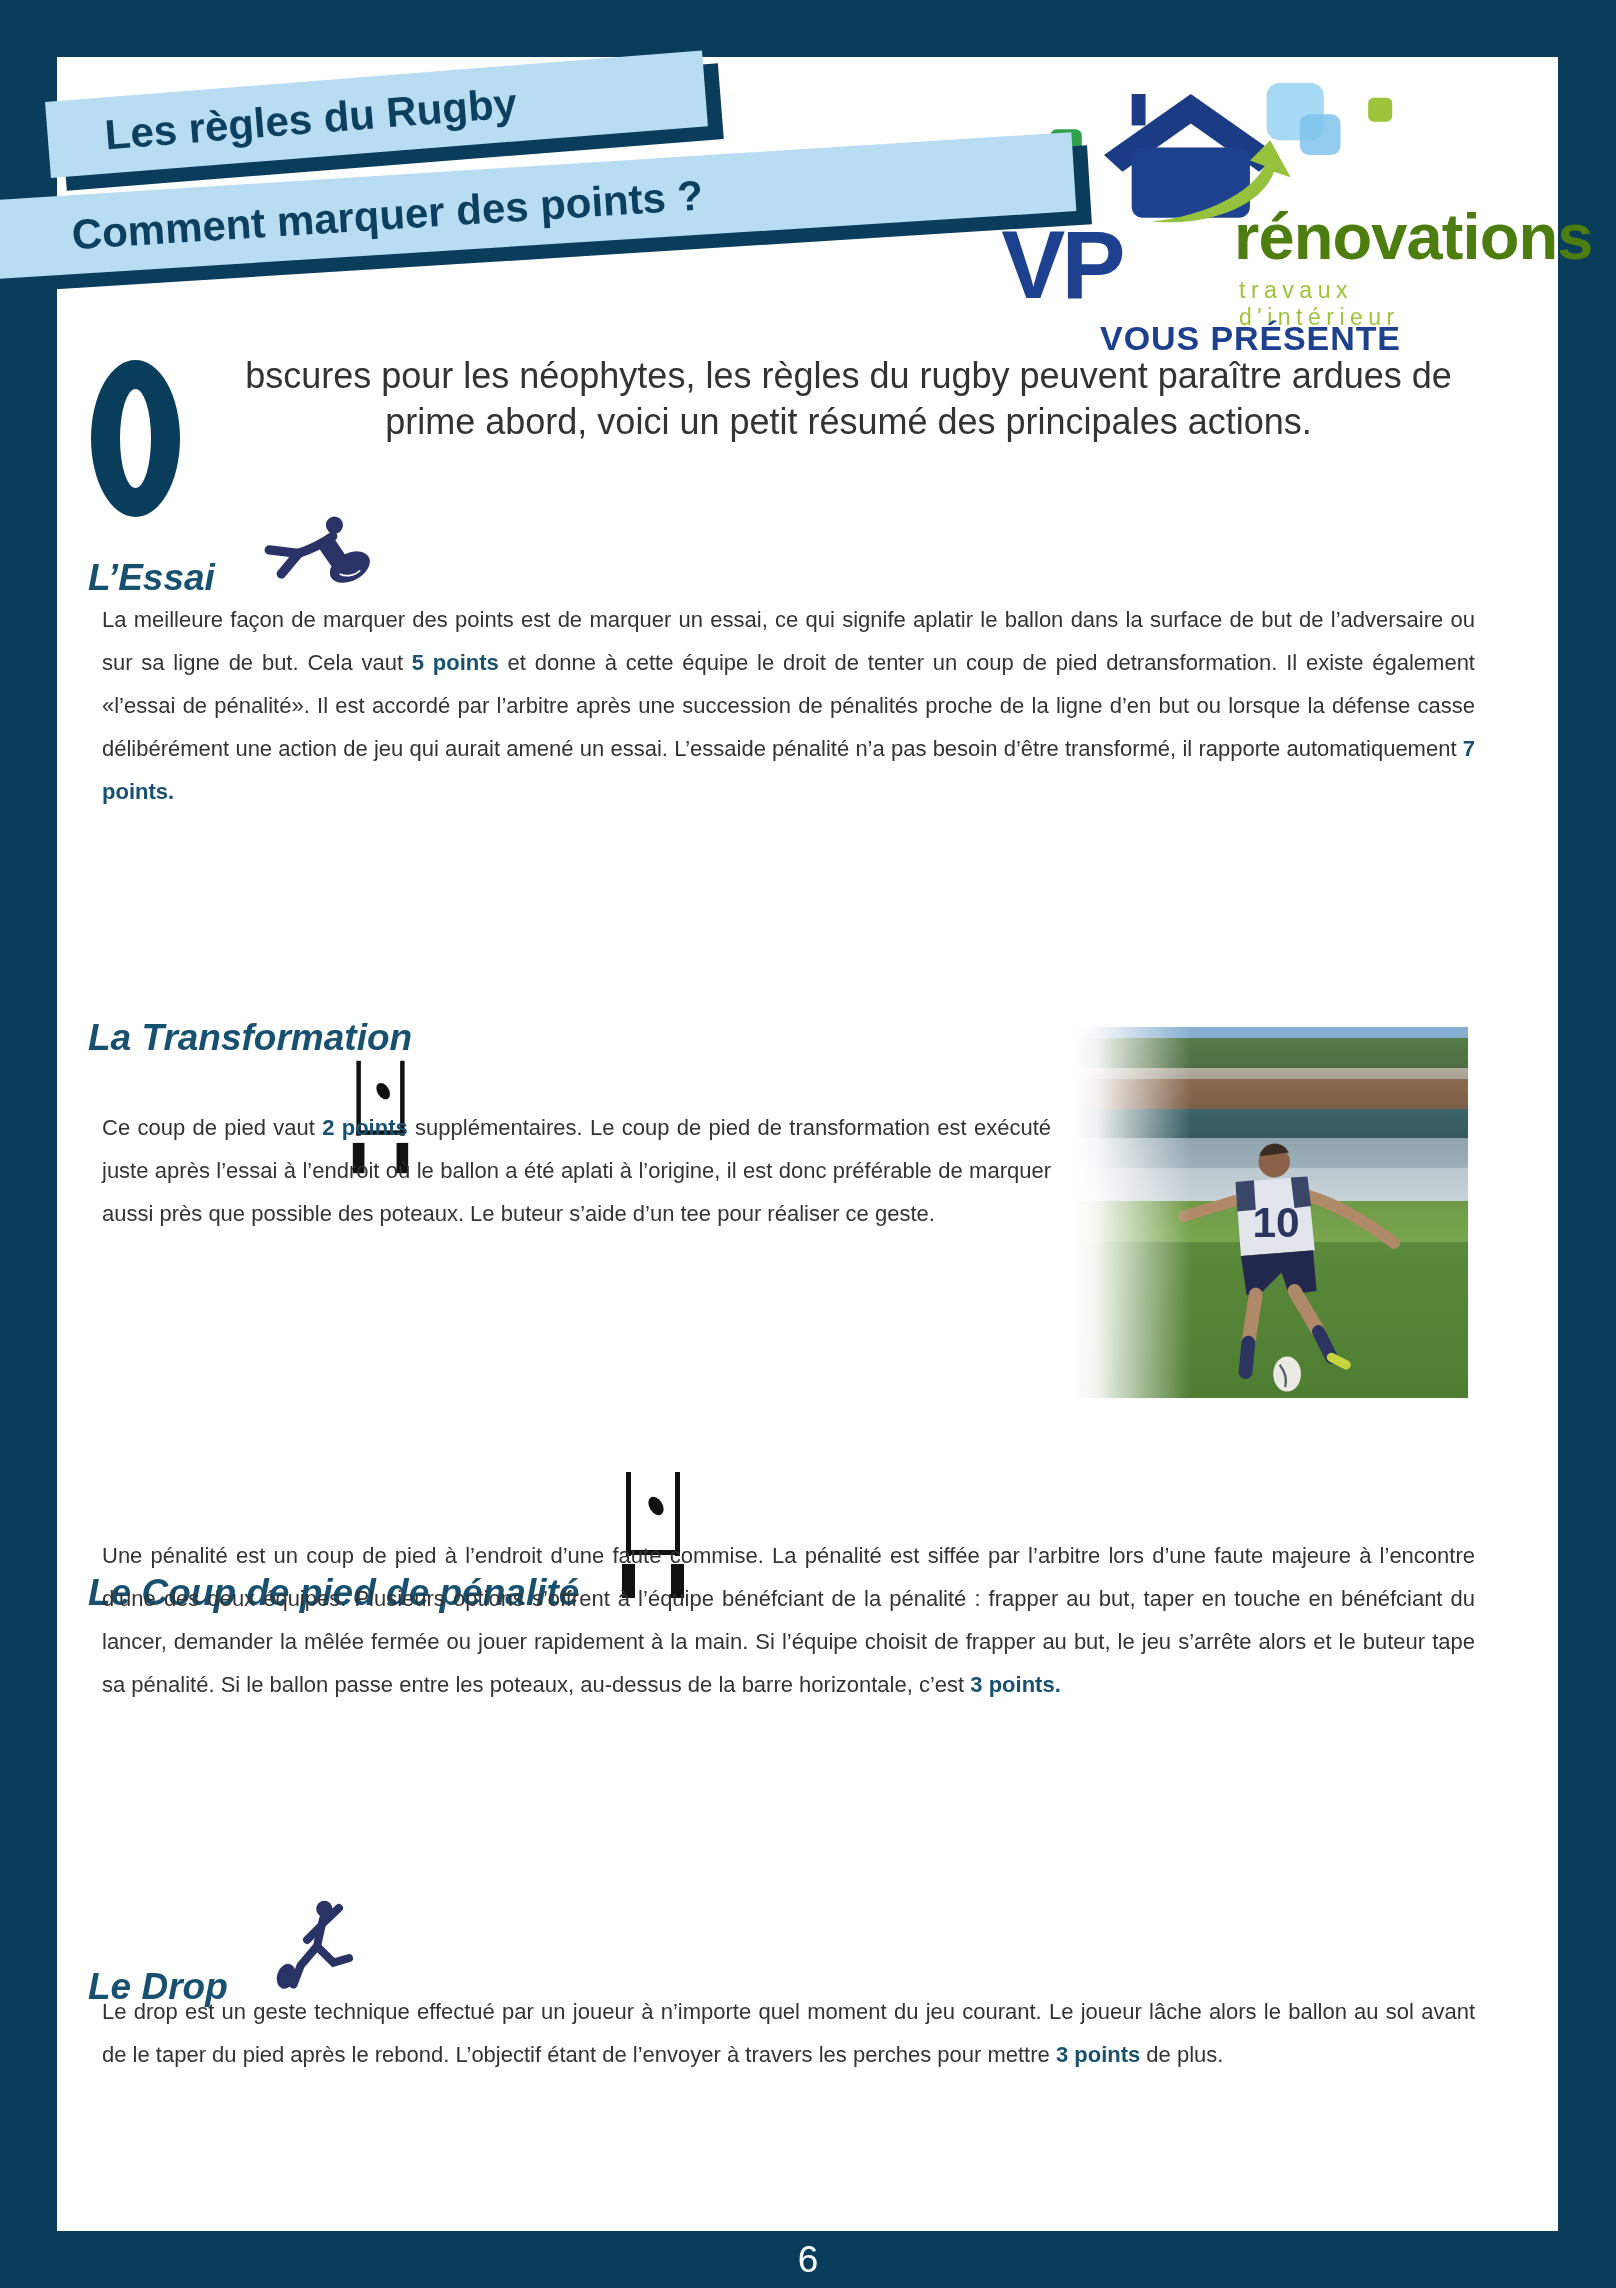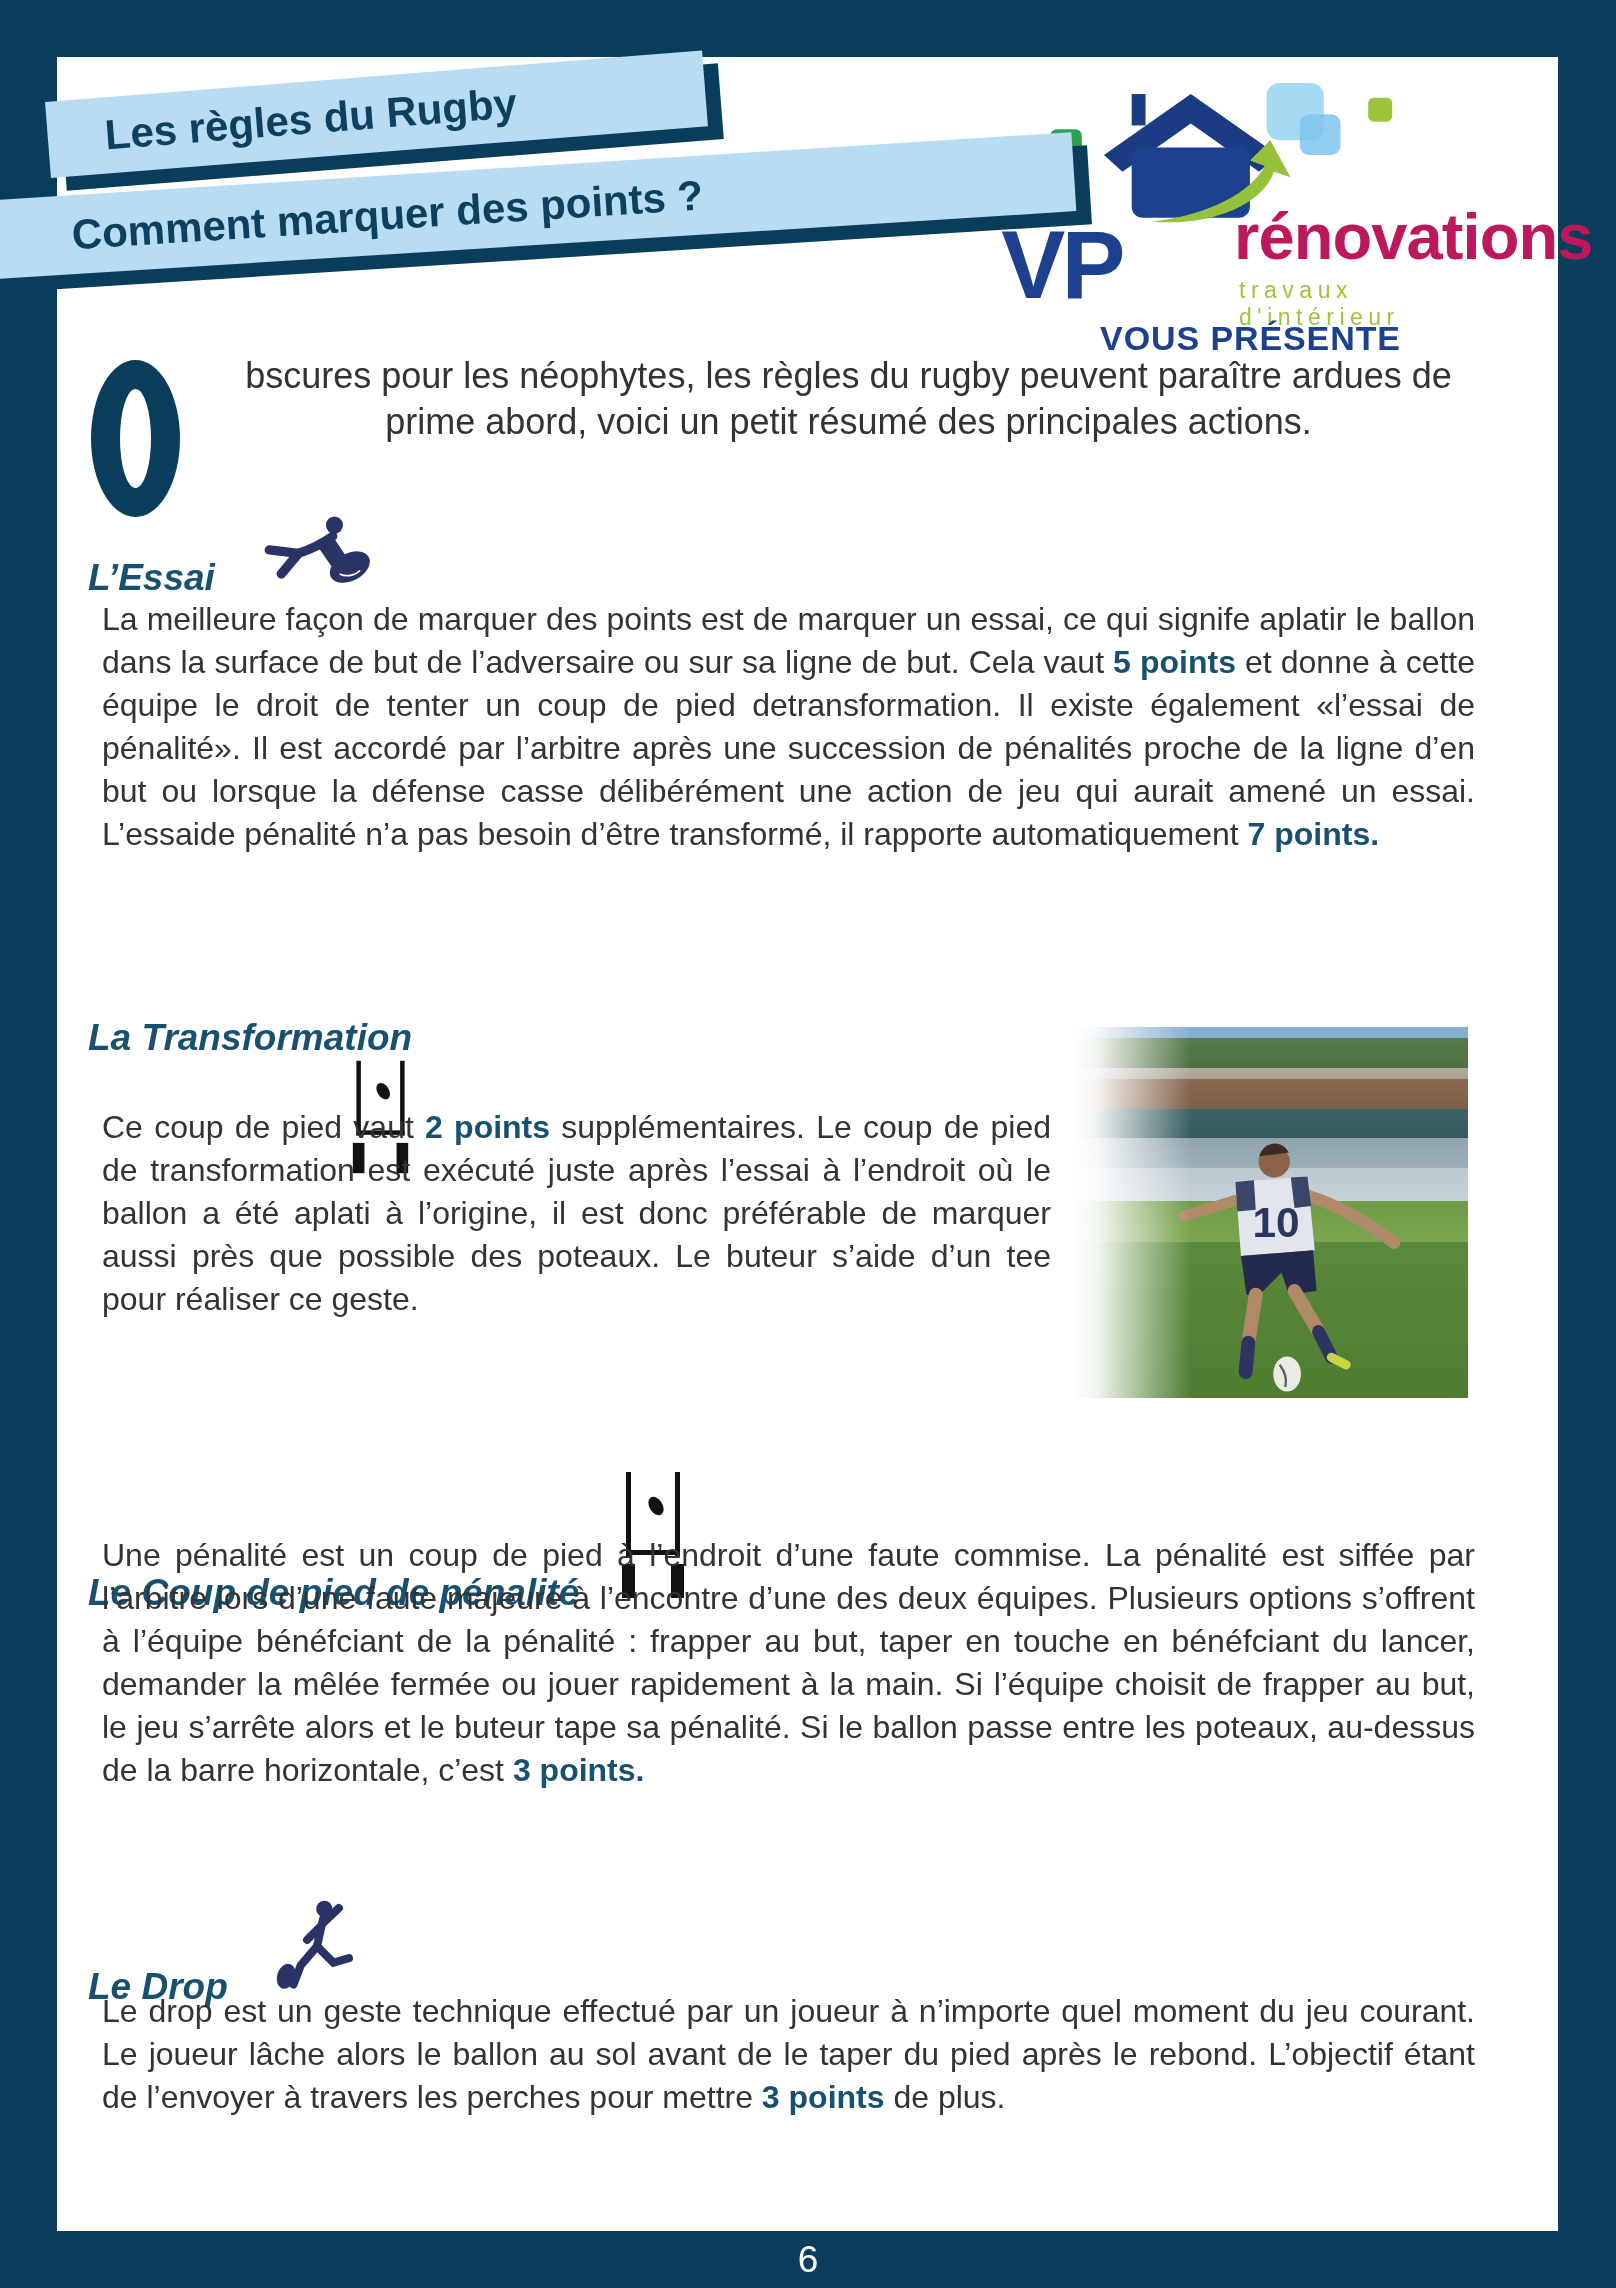--- a/index.html
+++ b/index.html
@@ -24,40 +24,40 @@
     color:#0D3F5E; font-weight:700; font-size:42px;
     transform-origin:left center; white-space:nowrap;
   }
   .banner-1 { left:48px;  top:102px; width:602px;  height:76px; transform:rotate(-4.5deg); padding-left:57px; }
   .banner-2 { left:-20px; top:201px; width:1004px; height:79px; transform:rotate(-3.6deg); padding-left:92px; }
 
   
   .logo { position:absolute; left:992px; top:81px; width:517px; height:305px; z-index:2; }
   .logo-art { position:absolute; left:51px; top:0; width:388px; height:148px; }
   .logo-vp   { position:absolute; left:9.2px;  top:81px;  font-size:96px; font-weight:700; color:#1E418F; letter-spacing:-3.7px;margin-top:48px; }
-  .logo-name { position:absolute; left:242px; top:118px; font-size:65px;  font-weight:600; color:#be185d; letter-spacing:-0.9px; }
+  .logo-name { position:absolute; left:242px; top:118px; font-size:65px;  font-weight:600; color:#4d7c0f; letter-spacing:-0.9px; }
   .logo-tagline  { position:absolute; left:247px; top:196px; font-size:23px; color:#9DC43B; letter-spacing:5.5px; }
   .logo-presents { position:absolute; left:0; top:238px; width:100%; text-align:center;
                    font-size:34px; font-weight:700; color:#1E418F; letter-spacing:0.9px; }
 
   
   .intro { position:absolute; left:88px; top:353px; width:1394px; z-index:2; }
   .dropcap {
     position:absolute; left:2.8px; top:7.4px; width:89px; height:157px;
     border:29px solid #0A3D5C; border-radius:50%; box-sizing:border-box;
   }
   .intro-text { margin-left:127px; font-size:36px; line-height:46px; color:#333333;text-align:center; }
 
   
   .section-head {
     position:absolute; z-index:2; display:flex; align-items:flex-end;
     color:#17516F; font-size:37px; font-weight:700; font-style:italic; white-space:nowrap;
   }
   .para {
-    position:absolute; z-index:2; font-size:32px; line-height:43px;
+    position:absolute; z-index:2; font-size:22px; line-height:43px;
     color:#333333; text-align:justify;
   }
   .pt { font-weight:700; color:#17516F; }
 
   .head-essai  { left:88px; top:512px; }
   .icon-dive   { width:120px; height:81px; margin-left:44px; margin-bottom:5.5px; }
   .para-essai  { left:102px; top:598px; width:1373px; }
 
   .head-transfo { left:88px; top:1017px;flex-direction:column; }
   .icon-posts-1 { width:63px; height:116px; margin-left:54px; margin-bottom:-3.7px; }

